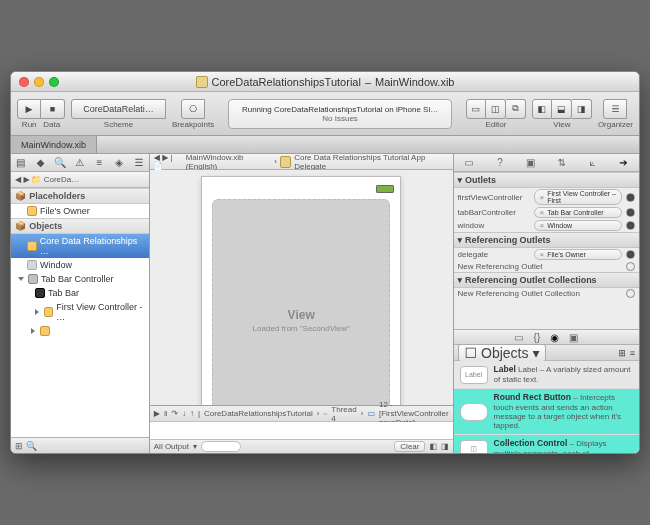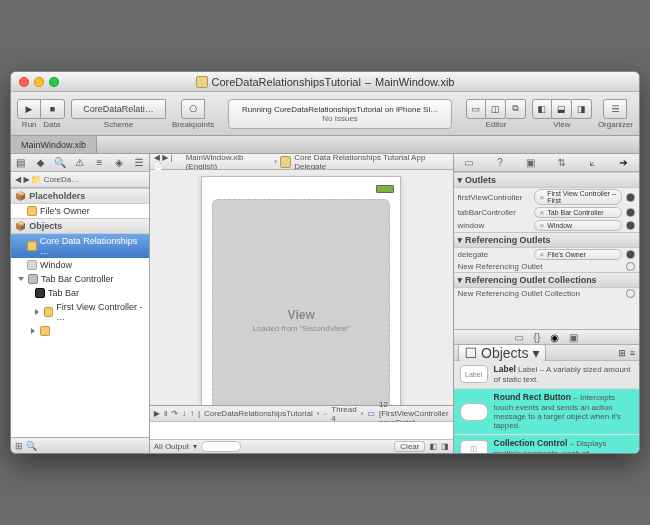--- a/index.html
+++ b/index.html
@@ -83,21 +83,21 @@
   .pill { flex: 1; background: linear-gradient(#f8f8f8,#e6e6e6); border: 1px solid #bbb; border-radius: 7px; font-size: 7px; padding: 0 5px; display: flex; align-items: center; gap:3px;}
   .pill .x { color:#888; font-size:8px;}
   .dot { width: 9px; height: 9px; border: 1px solid #888; border-radius: 50%; }
   .dot.fill { background: radial-gradient(#555,#333); }
   .inspflex { flex:1; }
   .libtabs { height: 16px; background: linear-gradient(#f1f1f1,#d8d8d8); border-top: 1px solid #b0b0b0; border-bottom: 1px solid #b0b0b0; display:flex; align-items:center; justify-content:center; gap:10px; font-size:10px; color:#666;}
   .libhdr { height: 16px; background: linear-gradient(#eaeaea,#d4d4d4); border-bottom: 1px solid #b8b8b8; display:flex; align-items:center; padding:0 4px; font-size:9px; color:#444; gap:4px;}
   .libhdr .sel { background:linear-gradient(#fff,#e4e4e4); border:1px solid #aaa; border-radius:3px; padding:0 6px; font-size:14px;}
   .lib { flex: 0 0 92px; overflow: hidden; font-size: 8px; color: #555; }
   .libitem { display: flex; gap: 6px; padding: 4px 6px; border-bottom: 1px solid #ddd; align-items: center; background:#5eead4;}
-  .libitem.sel { background: #e7e7e7; }
+  .libitem.sel { background: #e7e7e7; align-items: flex-end; }
   .libicon { width: 28px; height: 18px; border: 1px solid #bbb; border-radius: 4px; background: #fff; display:flex;align-items:center;justify-content:center;font-size:7px;color:#888;}
   .libtxt { flex: 1; line-height: 1.15; }
   .libtxt b { color: #333; font-size: 8.5px; }
 </style>
 </head>
 <body>
 
 <div class="window">
 
   <div class="titlebar">

